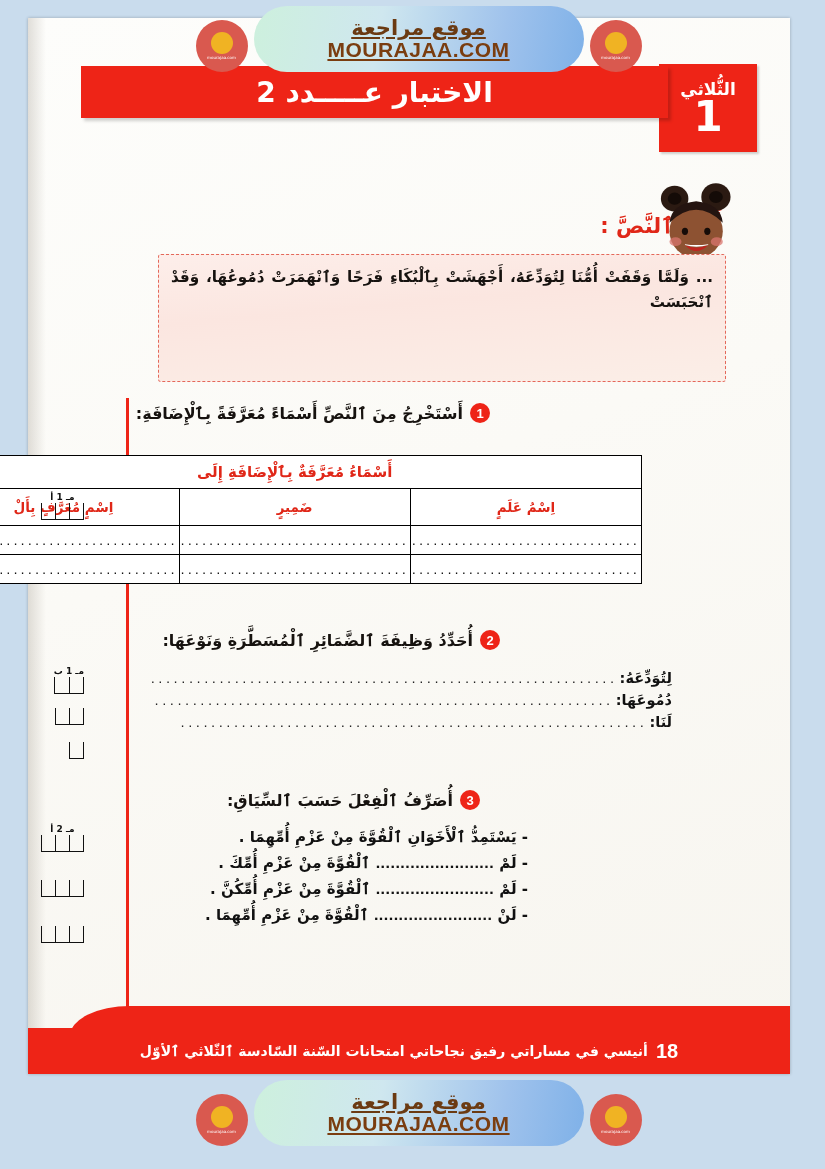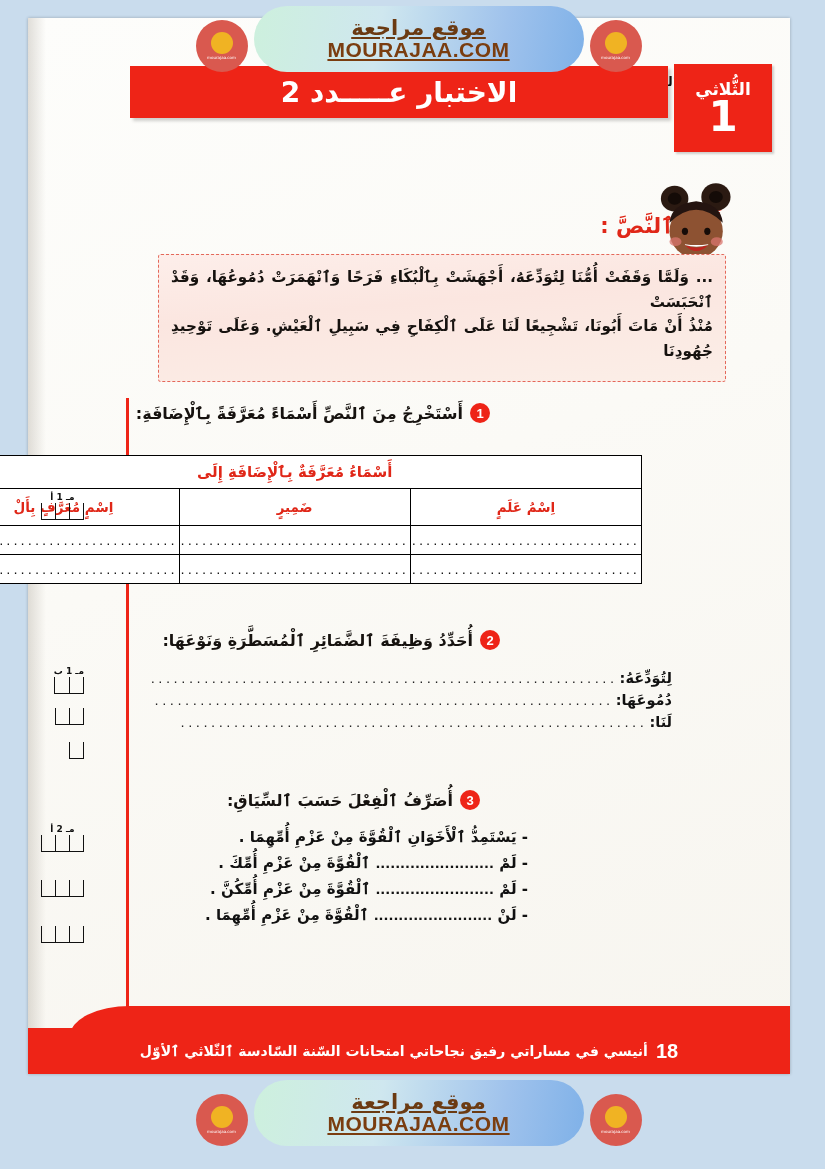--- a/index.html
+++ b/index.html
@@ -55,30 +55,30 @@
     position:absolute;left:0;top:0;bottom:0;width:18px;
     background:linear-gradient(90deg,rgba(120,110,95,.22),rgba(255,255,255,0));
   }
 
   
   .hdr-activity{
     position:absolute;right:110px;top:56px;
     font-size:12.5px;color:#111;font-weight:bold;direction:rtl;
   }
   .trimester-box{
-    position:absolute;right:18px;top:46px;width:98px;height:88px;
+    position:absolute;right:33px;top:46px;width:98px;height:88px;
     background:#ee2417;color:#fff;
     display:flex;flex-direction:column;align-items:center;justify-content:center;
     line-height:1;box-shadow:2px 2px 2px rgba(0,0,0,.18);
   }
   .trimester-box .t-label{font-size:17px;font-weight:bold;margin-top:2px;}
   .trimester-box .t-num{font-size:42px;font-weight:bold;margin-top:-2px;}
 
   .title-bar{
-    position:absolute;right:122px;top:48px;width:538px;height:52px;
+    position:absolute;right:122px;top:48px;width:587px;height:52px;
     background:#ee2417;display:flex;align-items:center;justify-content:center;
     box-shadow:3px 3px 3px rgba(0,0,0,.18);
   }
   .title-bar .t-txt{
     color:#fff;font-size:28px;font-weight:bold;letter-spacing:0px;direction:rtl;
   }
 
   
   .read-row{
     position:absolute;right:62px;top:196px;width:600px;
@@ -221,21 +221,20 @@
       <ellipse cx="25" cy="74" rx="7" ry="5" fill="#d9756f" opacity=".75"></ellipse>
       <ellipse cx="73" cy="74" rx="7" ry="5" fill="#d9756f" opacity=".75"></ellipse>
       <path d="M36 78 Q49 92 63 78 Q49 84 36 78 Z" fill="#c0241f"></path>
       <path d="M36 78 Q49 82 63 78 L63 77 Q49 79 36 77 Z" fill="#ffffff"></path>
     </svg>
     <span class="read-label">أَقْرَأُ ٱلنَّصَّ :</span>
   </div>
 
   <div class="textbox">
     <p>... وَلَمَّا وَقَفَتْ أُمُّنَا لِتُوَدِّعَهُ، أَجْهَشَتْ بِٱلْبُكَاءِ فَرَحًا وَٱنْهَمَرَتْ دُمُوعُهَا، وَقَدْ ٱنْحَبَسَتْ</p>
-    <p>مُنْذُ أَنْ مَاتَ أَبُونَا، تَشْجِيعًا لَنَا عَلَى ٱلْكِفَاحِ فِي سَبِيلِ ٱلْعَيْشِ. وَعَلَى تَوْحِيدِ جُهُودِنَا</p>
   </div>
 
   <div class="red-rule"></div>
 
   <div class="ex" style="right:300px;top:385px;">
     <div class="ex-head">
       <span class="ex-badge">1</span>
       <span class="ex-text">أَسْتَخْرِجُ مِنَ ٱلنَّصِّ أَسْمَاءً مُعَرَّفَةً بِٱلْإِضَافَةِ:</span>
     </div>
   </div>

